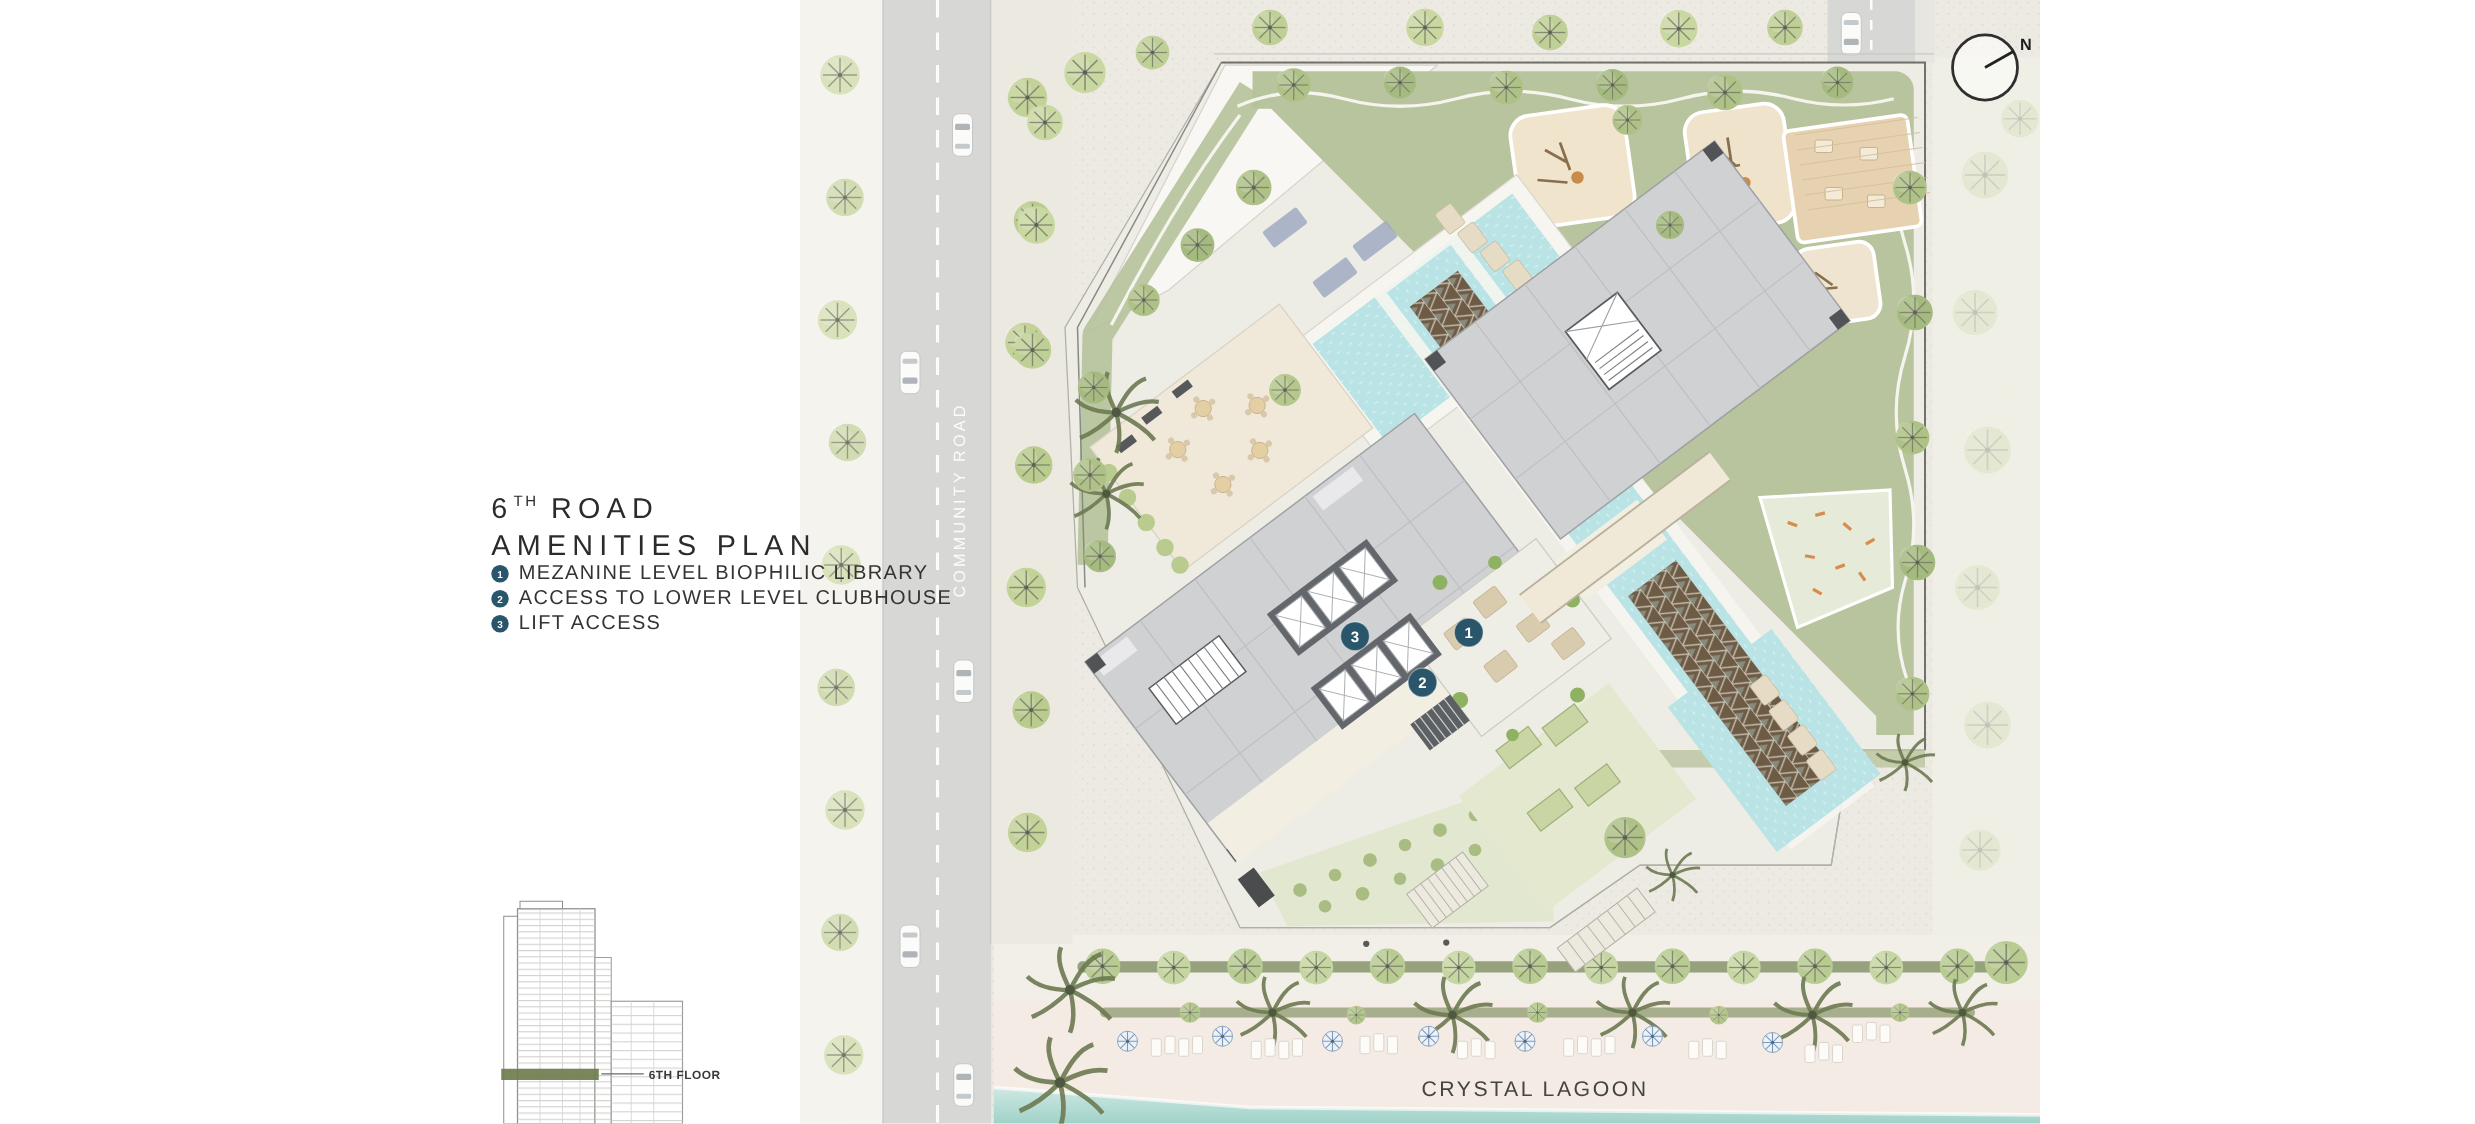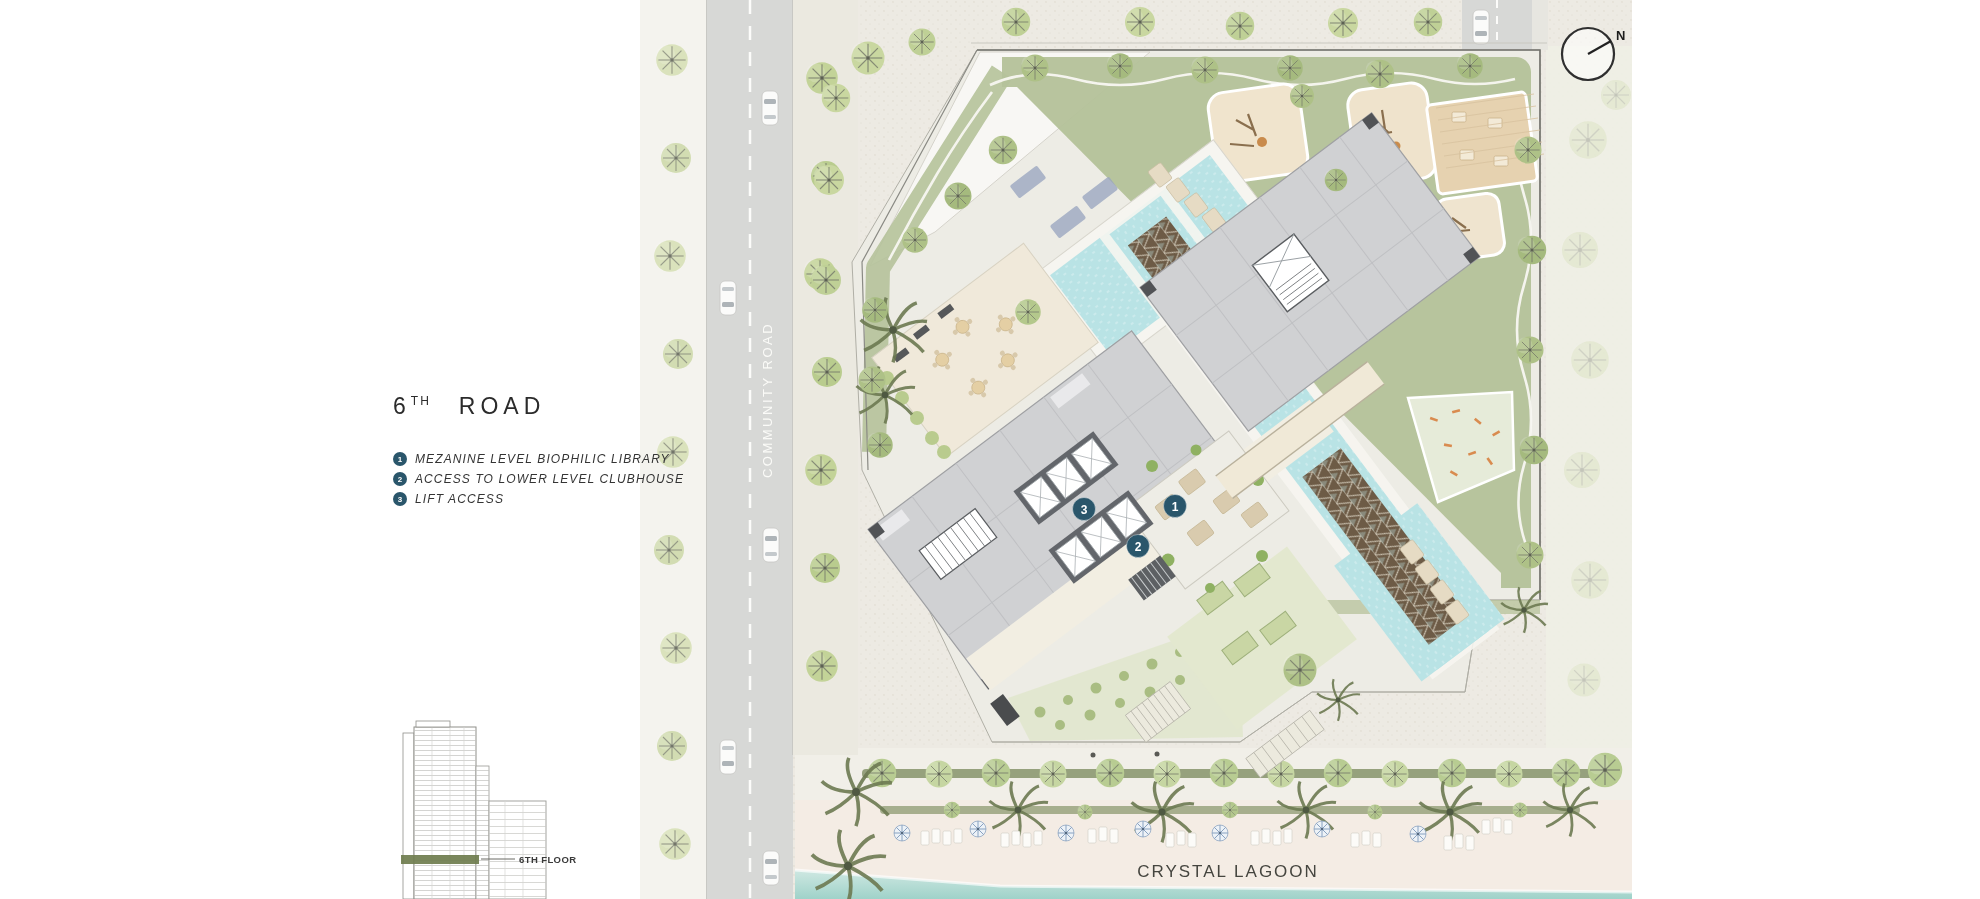--- a/index.html
+++ b/index.html
@@ -1,27 +1,27 @@
 <!DOCTYPE html>
 <html style="--teal: #2a566b; --sand: #edeae3; --road: #d7d8d6; --green: #b5c29a; --water: #b9e3e5; --lattice: #6d5b46; --building: #d0d1d3; --corridor: #f2eee2; --lagoon: #a9d8cf; --ink: #2b2b2b;"><head>
 <meta charset="utf-8">
 <style>
   html,body{margin:0;padding:0;background:#ffffff;font-family:"Liberation Sans",sans-serif;}
   .stage{position:relative;width:1980px;height:899px;background:#fff;overflow:hidden;}
   .stage svg{position:absolute;left:0;top:0;}
   
   .title{position:absolute;left:393px;top:386px;color:var(--ink,#232323);
          font-size:23px;letter-spacing:5px;line-height:30px;font-weight:500;}
-  .title sup{font-size:12px;letter-spacing:2px;vertical-align:9px;margin-right:28px;}
+  .title sup{font-size:12px;letter-spacing:2px;vertical-align:9px;margin-right:10px;}
   .legend{position:absolute;left:393px;top:452px;}
   .lg-row{display:flex;align-items:center;margin-bottom:6px;height:14px;}
   .lg-dot{width:14px;height:14px;border-radius:50%;background:var(--teal,#2a566b);color:#fff;
           font-size:8px;font-weight:bold;display:flex;align-items:center;justify-content:center;
           margin-right:8px;flex:0 0 14px;}
-  .lg-txt{font-size:12px;letter-spacing:1.1px;color:#343434;white-space:nowrap;font-style:italic;}
+  .lg-txt{font-size:16px;letter-spacing:1.1px;color:#343434;white-space:nowrap;}
   
   .t-road{font-size:13px;letter-spacing:2.5px;fill:#fbfbf8;font-family:"Liberation Sans",sans-serif;}
   .t-lagoon{font-size:17px;letter-spacing:2px;fill:#45453f;font-family:"Liberation Sans",sans-serif;}
   .t-n{font-size:13px;font-weight:bold;fill:#1d1d1d;font-family:"Liberation Sans",sans-serif;}
   .t-marker{font-size:12px;font-weight:bold;fill:#ffffff;font-family:"Liberation Sans",sans-serif;}
   .t-flr{font-size:9.5px;font-weight:bold;fill:#3a3a3a;letter-spacing:0.4px;font-family:"Liberation Sans",sans-serif;}
   .cTeal{fill:var(--teal,#2a566b);}
   .cWater{fill:var(--water,#b9e3e5);}
   .cLattice{fill:var(--lattice,#6d5b46);}
   .cGreen{fill:var(--green,#b5c29a);}
@@ -634,20 +634,21 @@
   <rect x="489" y="801" width="57" height="98" fill="url(#flr2)"></rect>
   <path d="M505 801 V899 M523 801 V899" stroke="#d5d5d2" stroke-width="0.7"></path>
   <rect x="401" y="855" width="78" height="9" fill="#6f7d4e" opacity="0.92"></rect>
   <line x1="481" y1="859" x2="515" y2="859" stroke="#6a6a64" stroke-width="1"></line>
   <text class="t-flr" x="519" y="863">6TH FLOOR</text>
 </g>
 </svg>
 
 <div class="title">
   <div><span>6</span><sup>TH</sup><span>ROAD</span></div>
+  <div>AMENITIES PLAN</div>
 </div>
 
 <div class="legend">
   <div class="lg-row">
     <span class="lg-dot">1</span>
     <span class="lg-txt">MEZANINE LEVEL BIOPHILIC LIBRARY</span>
   </div>
   <div class="lg-row">
     <span class="lg-dot">2</span>
     <span class="lg-txt">ACCESS TO LOWER LEVEL CLUBHOUSE</span>

